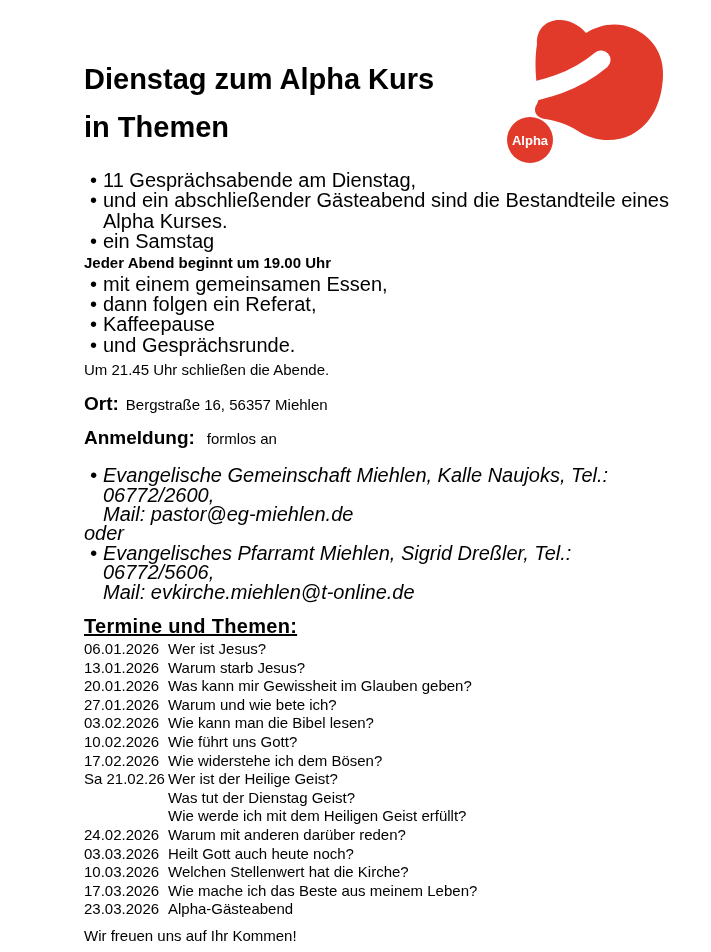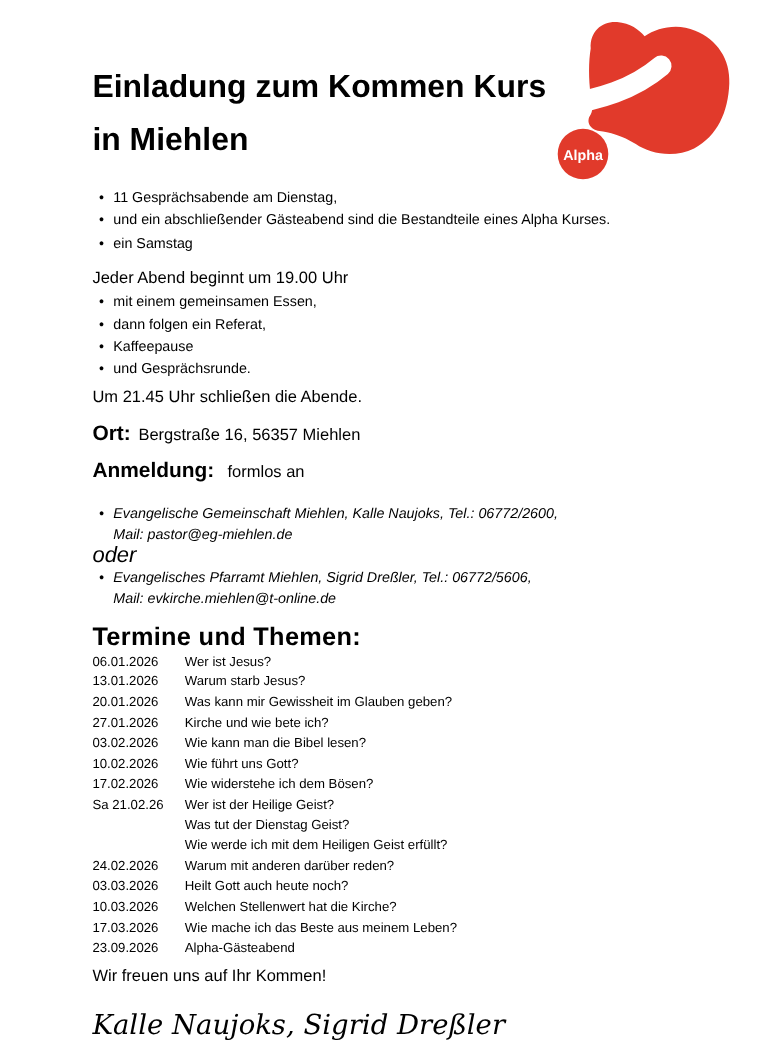--- a/index.html
+++ b/index.html
@@ -6,48 +6,48 @@
   .page {
     position:relative; width:711px; height:952px; background:#ffffff;
     color:#000000; font-family:"Liberation Sans", sans-serif; overflow:hidden;
   }
   .content { position:absolute; left:84px; top:65px; width:596px; }
 
   .title { font-size:29px; font-weight:bold; line-height:28px; letter-spacing:0; }
   .title.line2 { margin-top:20px; }
 
   .blist { }
-  .blist .bitem { display:flex; font-size:13px; line-height:20.4px; }
+  .blist .bitem { display:flex; font-size:20px; line-height:20.4px; }
   .blist .dot { flex:none; width:13px; margin-left:6px; }
   .blist .dot::before { content:"\2022"; }
   .btext { display:block; }
 
   .intro { margin-top:29px; }
   .body  { margin:0; font-size:15px; line-height:20px; }
-  .jeder { margin-top:12px; }
+  .jeder { margin-top:1px;font-weight:bold; }
   .evening { margin-top:1px; }
   .um { margin-top:5px; }
 
   .section { margin:0; font-size:19px; font-weight:bold; line-height:24px; }
   .ort { margin-top:12px; }
   .anmeldung { margin-top:9px; line-height:23px; }
   .section .value { font-size:15px; font-weight:normal; }
   .ort .value { margin-left:7px; }
   .anmeldung .value { margin-left:12px; }
 
   .contacts { margin-top:16px;font-style:italic; }
   .contacts .bitem { line-height:19.4px; }
   .contacts .cline { display:block; }
   .oder { font-size:20px; line-height:19.4px; }
 
-  .termine-heading { margin:13px 0 0 0; font-size:23px; font-weight:bold;
-    line-height:23px; letter-spacing:0.3px; }
+  .termine-heading { margin:13px 0 0 0; font-size:20px; font-weight:bold;
+    line-height:23px; letter-spacing:0.3px;text-decoration:underline; }
 
   .schedule { margin-top:2px; }
-  .srow { display:flex; font-size:12px; line-height:18.6px; }
+  .srow { display:flex; font-size:15px; line-height:18.6px; }
   .sdate { flex:none; width:84px; }
   .stopic { flex:1; }
 
   .closing { margin-top:7px; }
   .signature { margin:19px 0 0 0; font-family:"DejaVu Serif", serif;
     font-style:italic; font-size:25px; line-height:30px; }
 
   .logo { position:absolute; left:495px; top:10px; width:180px; height:165px; }
   .logo svg { display:block; width:100%; height:100%; }
   .logo text { font-family:"Liberation Sans", sans-serif; font-weight:bold; }
@@ -71,22 +71,22 @@
                C 45 89, 43 82, 42 76
                C 40 62, 40 46, 42 34 Z"></path>
       <path d="M 16 86 C 50 80, 80 72, 106 50" fill="none" stroke="#ffffff" stroke-width="19" stroke-linecap="round"></path>
       <circle fill="#e13a2b" cx="35" cy="130" r="23"></circle>
       <text x="35" y="135" text-anchor="middle" font-size="13" fill="#ffffff">Alpha</text>
     </svg>
   </div>
 
   <div class="content">
 
-    <div class="title line1">Einladung zum Kommen Kurs</div>
-    <div class="title line2">in Miehlen</div>
+    <div class="title line1">Dienstag zum Alpha Kurs</div>
+    <div class="title line2">in Themen</div>
 
     <div class="blist intro">
       <div class="bitem">
         <span class="dot"></span>
         <span class="btext">11 Gesprächsabende am Dienstag,</span>
       </div>
       <div class="bitem">
         <span class="dot"></span>
         <span class="btext">und ein abschließender Gästeabend sind die Bestandteile eines Alpha Kurses.</span>
       </div>
@@ -155,21 +155,21 @@
       <div class="srow">
         <span class="sdate">13.01.2026</span>
         <span class="stopic">Warum starb Jesus?</span>
       </div>
       <div class="srow">
         <span class="sdate">20.01.2026</span>
         <span class="stopic">Was kann mir Gewissheit im Glauben geben?</span>
       </div>
       <div class="srow">
         <span class="sdate">27.01.2026</span>
-        <span class="stopic">Kirche und wie bete ich?</span>
+        <span class="stopic">Warum und wie bete ich?</span>
       </div>
       <div class="srow">
         <span class="sdate">03.02.2026</span>
         <span class="stopic">Wie kann man die Bibel lesen?</span>
       </div>
       <div class="srow">
         <span class="sdate">10.02.2026</span>
         <span class="stopic">Wie führt uns Gott?</span>
       </div>
       <div class="srow">
@@ -198,21 +198,21 @@
       </div>
       <div class="srow">
         <span class="sdate">10.03.2026</span>
         <span class="stopic">Welchen Stellenwert hat die Kirche?</span>
       </div>
       <div class="srow">
         <span class="sdate">17.03.2026</span>
         <span class="stopic">Wie mache ich das Beste aus meinem Leben?</span>
       </div>
       <div class="srow">
-        <span class="sdate">23.09.2026</span>
+        <span class="sdate">23.03.2026</span>
         <span class="stopic">Alpha-Gästeabend</span>
       </div>
     </div>
 
     <p class="body closing">Wir freuen uns auf Ihr Kommen!</p>
 
     <p class="signature">Kalle Naujoks, Sigrid Dreßler</p>
 
   </div>
 </div>

